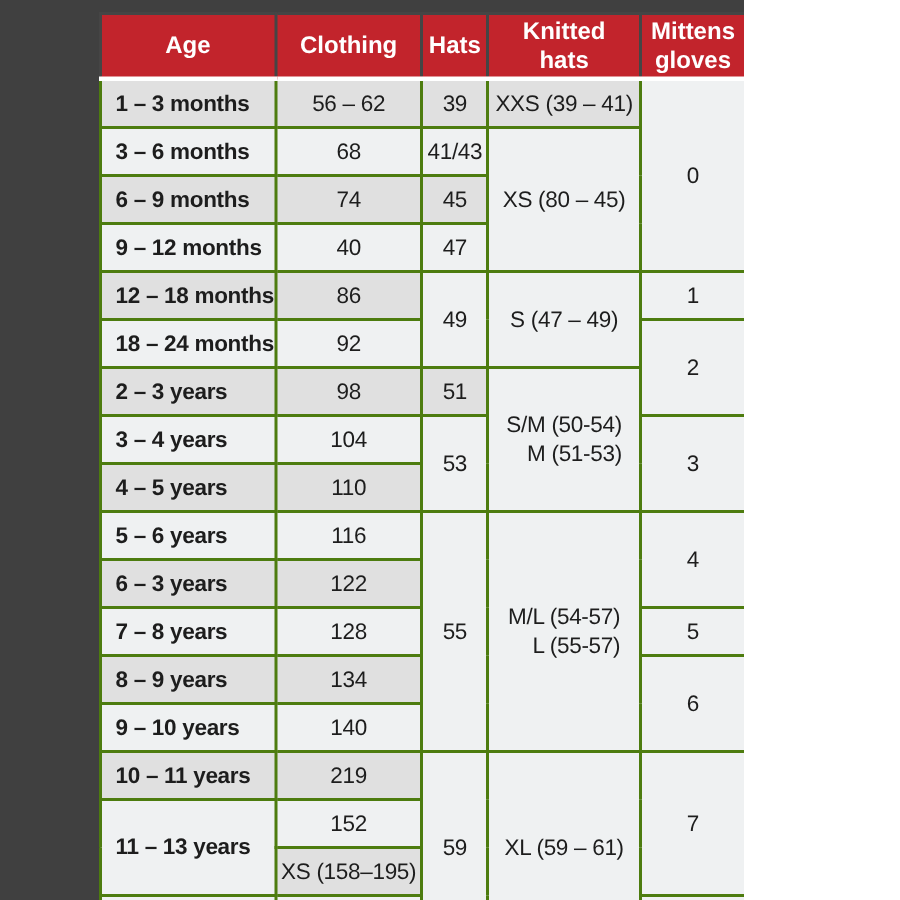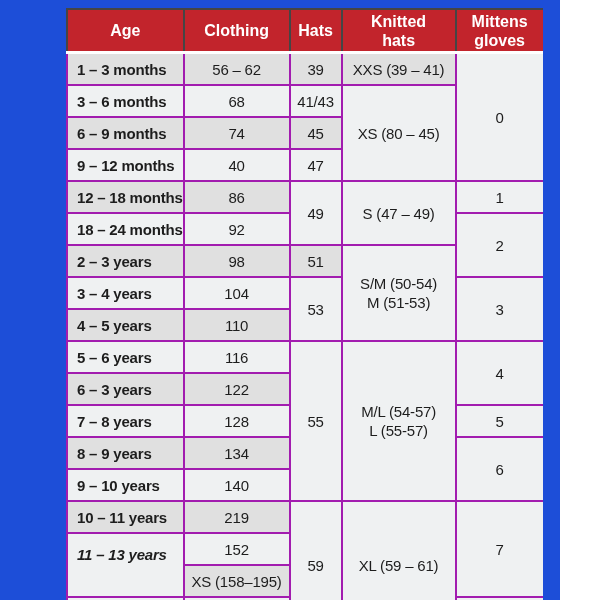--- a/index.html
+++ b/index.html
@@ -5,23 +5,23 @@
   html, body {
     margin: 0;
     padding: 0;
     background: #ffffff;
     width: 600px;
     height: 600px;
     font-family: "Liberation Sans", sans-serif;
   }
   .sheet {
     position: relative;
-    width: 560px;
+    width: 496px;
     height: 600px;
-    background: #1d4ed8;
+    background: #404040;
     overflow: hidden;
   }
   table.size-chart {
     position: absolute;
     left: 66px;
     top: 8px;
     border-collapse: collapse;
     table-layout: fixed;
   }
   .size-chart th {
@@ -36,45 +36,44 @@
     vertical-align: middle;
     padding: 0;
   }
   .size-chart th .hlabel {
     white-space: pre-line;
     line-height: 19px;
   }
   .size-chart td {
     height: 30px;
     background: #EFF1F2;
-    border: 2px solid #a21caf;
+    border: 2px solid #4d7c0f;
     font-size: 15px;
     color: #1d1d1d;
     text-align: center;
     vertical-align: middle;
     white-space: nowrap;
     padding: 0;
     letter-spacing: -0.2px;
   }
   .size-chart td.g { background: #E0E0E0; }
   .size-chart td.age {
     text-align: left;
     padding-left: 9px;
     font-weight: bold;
   }
   .size-chart td.top {
     vertical-align: top;
-    padding-top: 12px;
-    font-style: italic;
+    padding-top: 22px;
   }
   .size-chart th.last,
   .size-chart td.last { border-right: none; }
   .two-line {
     display: inline-block;
-    text-align: center;
+    text-align: right;
     line-height: 19px;
   }
   .two-line span { display: block; }
 </style>
 </head>
 <body>
 
 <div class="sheet">
   <table class="size-chart">
     <colgroup>

